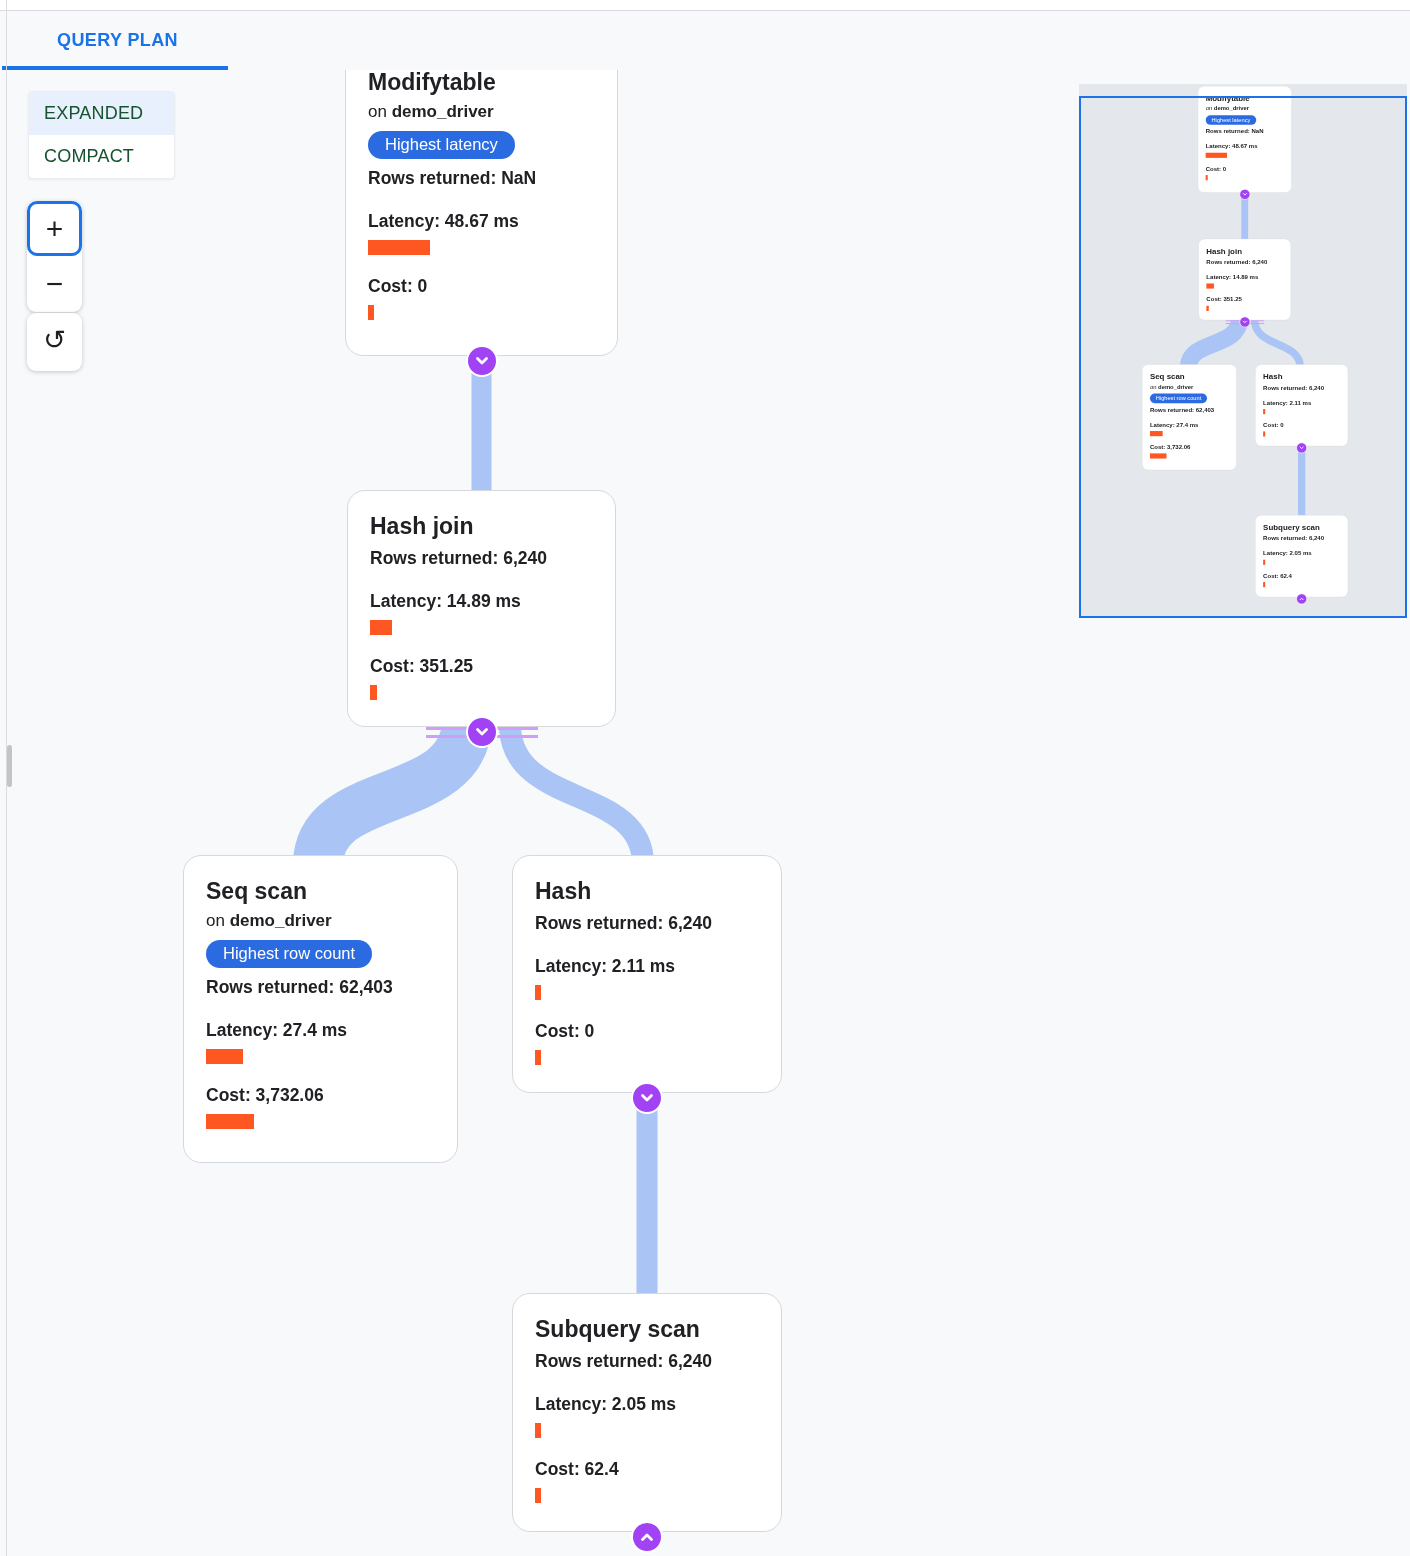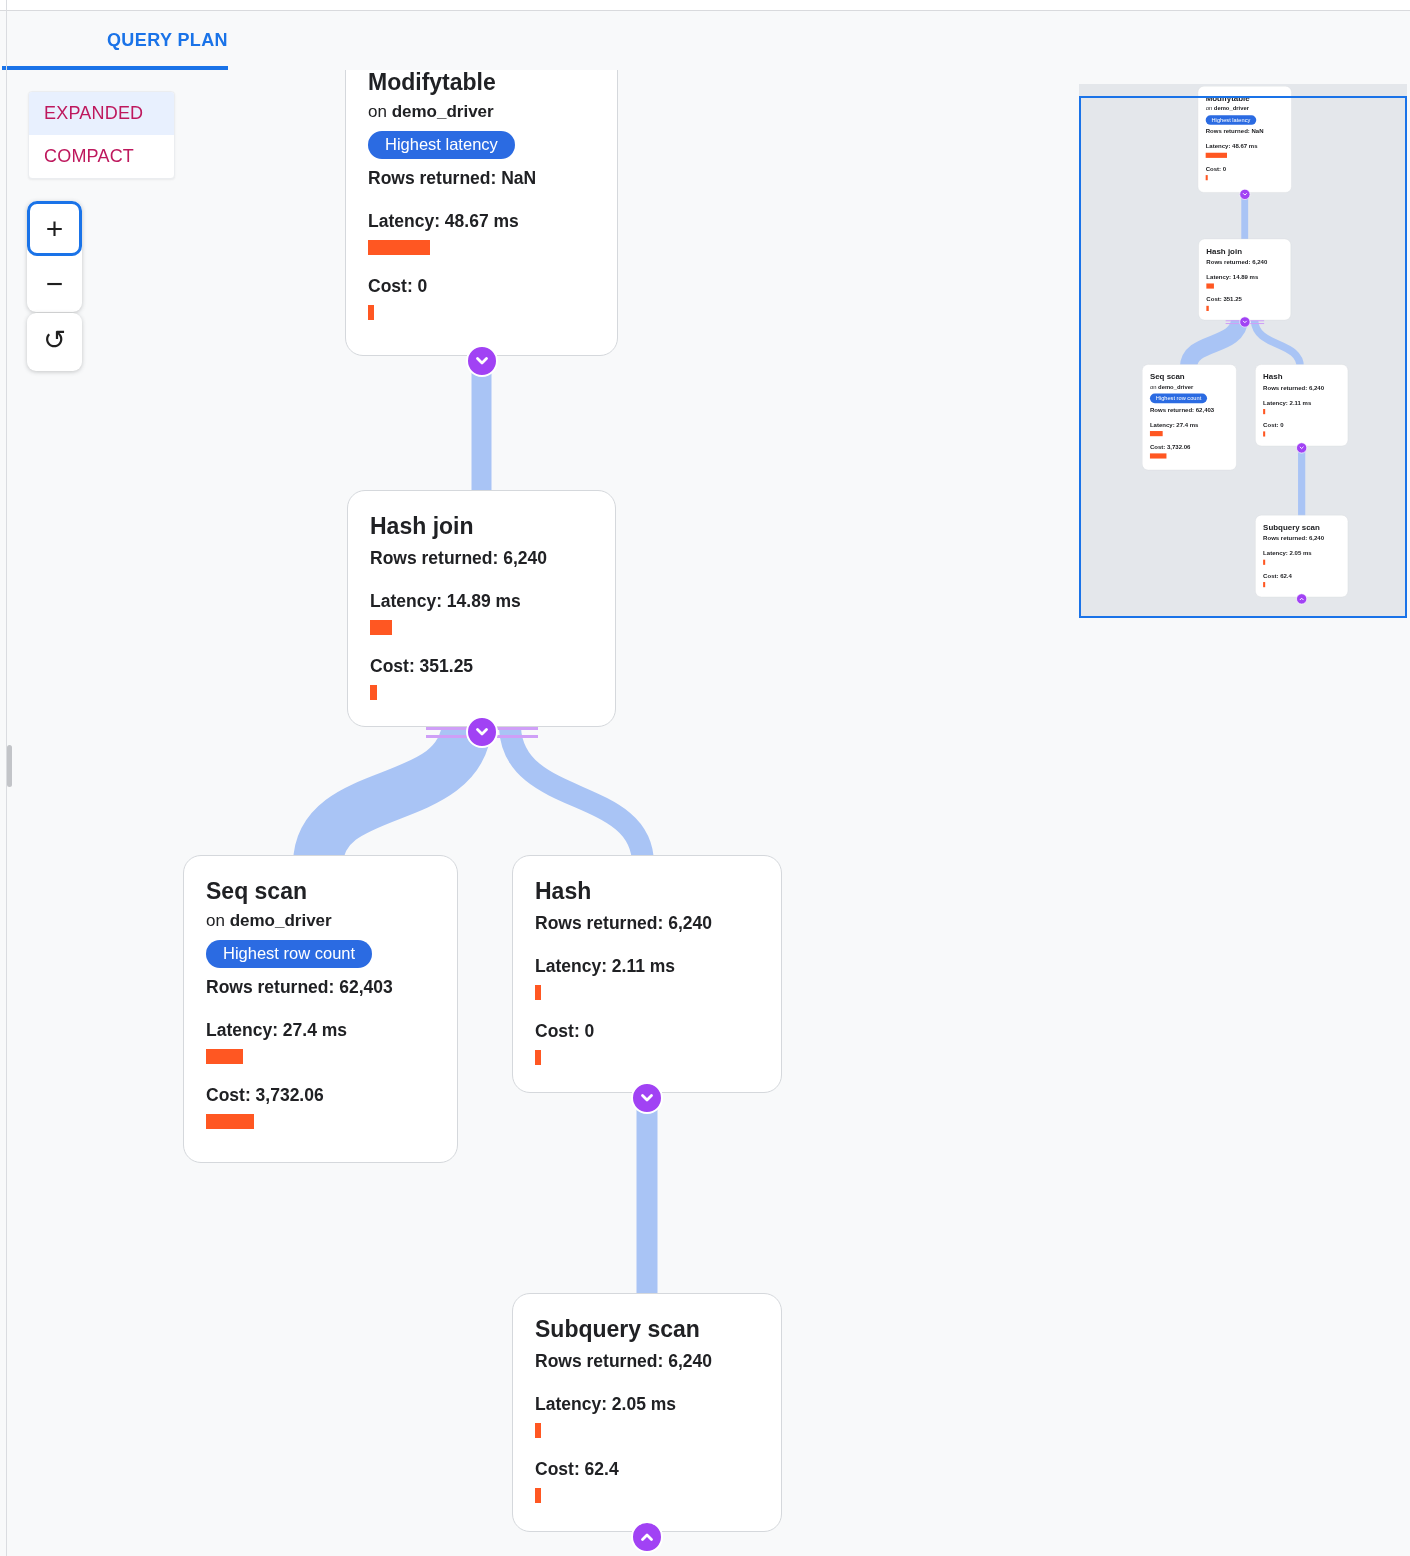--- a/index.html
+++ b/index.html
@@ -7,33 +7,33 @@
     width:1410px;height:1556px;position:relative;overflow:hidden;
     background:#f8f9fa;
     font-family:"Liberation Sans","DejaVu Sans",sans-serif;
     color:#202124;
   }
   .topstrip{position:absolute;left:0;top:0;width:1410px;height:10px;background:#ffffff;border-bottom:1px solid #d9dadd;z-index:6;}
   .left-divider{position:absolute;left:6px;top:0;bottom:0;width:1px;background:#dadce0;z-index:7;}
 
   
   .tabbar{position:absolute;left:7px;top:11px;right:0;height:59px;display:flex;background:#f8f9fa;z-index:5;}
-  .tab{height:100%;display:flex;align-items:center;justify-content:flex-end;
+  .tab{height:100%;display:flex;align-items:center;justify-content:center;
        font-size:18px;font-weight:700;letter-spacing:.4px;color:#5f6368;cursor:pointer;position:relative;}
   .tab-qp{width:221px;}
   .tab-e2e{width:218px;}
   .tab.active{color:#1a73e8;}
   .tab.active .indicator{position:absolute;left:-5px;right:0;bottom:0;height:4px;background:#1a73e8;}
 
   
   .canvas{position:absolute;left:0;top:70px;width:1410px;height:1486px;overflow:hidden;background:#f8f9fa;}
 
   
   .view-toggle{position:absolute;left:28px;top:21px;width:145px;background:#fff;border:1px solid #ebedf0;border-radius:4px;overflow:hidden;z-index:4;box-shadow:0 1px 2px rgba(60,64,67,.08);}
-  .vt-item{height:43px;display:flex;align-items:center;padding-left:15px;font-size:18px;font-weight:500;color:#be185d;letter-spacing:.2px;cursor:pointer;}
+  .vt-item{height:43px;display:flex;align-items:center;padding-left:15px;font-size:18px;font-weight:500;color:#14532d;letter-spacing:.2px;cursor:pointer;}
   .vt-item.selected{background:#e8f0fe;}
 
   
   .zoom-controls{position:absolute;left:27px;top:131px;width:55px;z-index:4;}
   .zgroup{background:#fff;border-radius:9px;box-shadow:0 1px 4px rgba(60,64,67,.28);}
   .zbtn{width:55px;height:55px;display:flex;align-items:center;justify-content:center;background:transparent;border:none;font-family:inherit;font-size:30px;line-height:1;color:#1f1f1f;cursor:pointer;padding:0;}
   .zbtn.zoom-in{border:3px solid #1a73e8;border-radius:10px;width:55px;height:55px;box-sizing:border-box;background:#fff;}
   .zgroup.two{height:111px;display:flex;flex-direction:column;}
   .zgroup.one{margin-top:1px;height:58px;display:flex;}
   .zbtn.reset{font-size:27px;}

